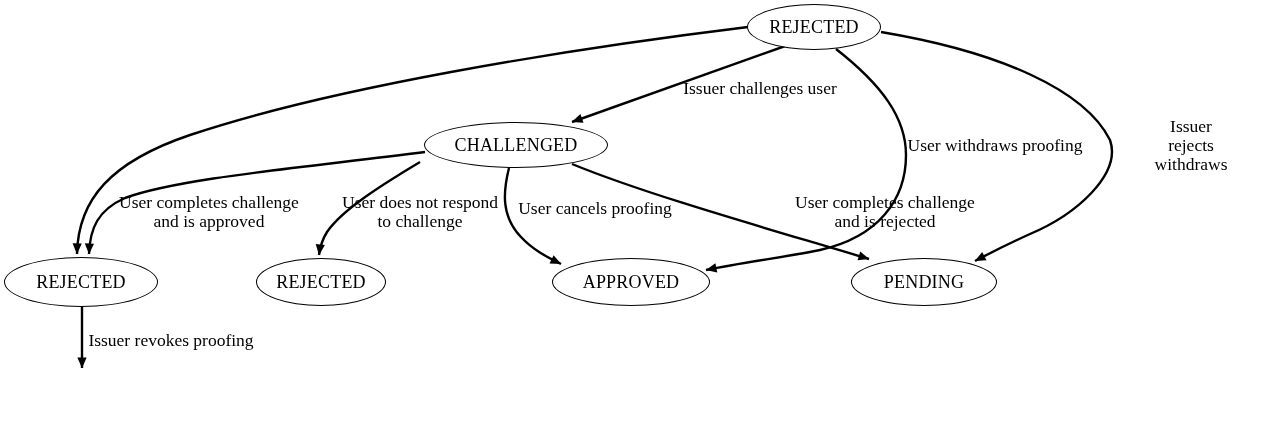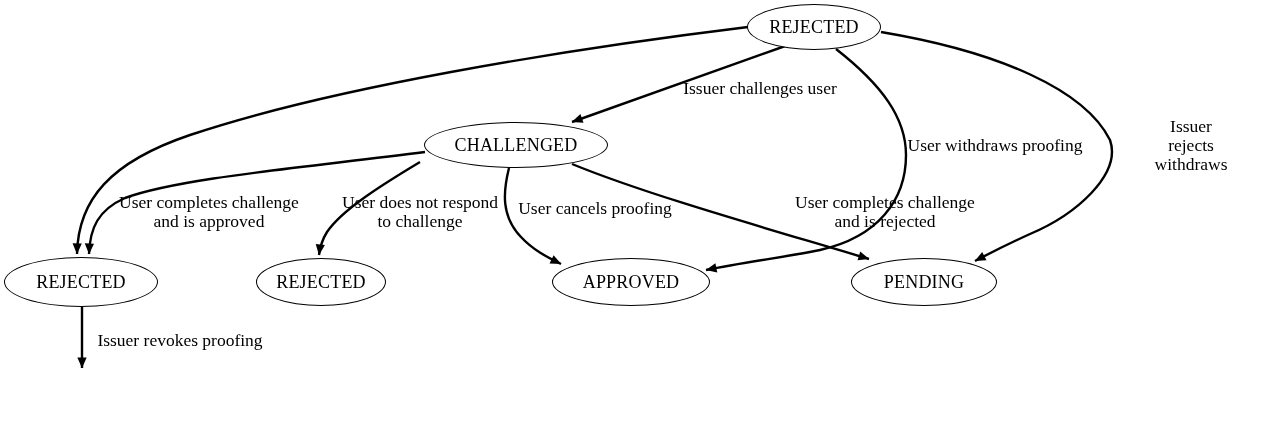--- a/index.html
+++ b/index.html
@@ -54,21 +54,21 @@
   <div class="edge-label" style="left:760px;  top:88px;">Issuer challenges user</div>
   <div class="edge-label" style="left:995px;  top:145px;">User withdraws proofing</div>
   <div class="edge-label" style="left:1191px; top:145px;">Issuer rejects withdraws</div>
   <div class="edge-label" style="left:209px;  top:212px;">User completes challenge
 and is approved</div>
   <div class="edge-label" style="left:420px;  top:212px;">User does not respond
 to challenge</div>
   <div class="edge-label" style="left:595px;  top:208px;">User cancels proofing</div>
   <div class="edge-label" style="left:885px;  top:212px;">User completes challenge
 and is rejected</div>
-  <div class="edge-label" style="left:180px;  top:340px;">Issuer revokes proofing</div>
+  <div class="edge-label" style="left:171px;  top:340px;">Issuer revokes proofing</div>
 
   <svg class="edges" width="1278" height="427" viewBox="0 0 1278 427">
     <defs>
       <marker id="arrow" viewBox="0 0 10 10" refX="9.6" refY="5" markerWidth="13.5" markerHeight="11" orient="auto" markerUnits="userSpaceOnUse">
         <path d="M 0 0.8 L 9.8 5 L 0 9.2 z" fill="#000000"></path>
       </marker>
     </defs>
     <path class="edge" d="M 788 45 L 572 122" marker-end="url(#arrow)"></path>
     <path class="edge" d="M 748 27 C 560 50, 330 88, 190 135 C 110 162, 78 200, 77 254" marker-end="url(#arrow)"></path>
     <path class="edge" d="M 836 49 C 882 85, 906 118, 906 155 C 906 200, 878 237, 820 250 C 786 257, 745 262, 706 270" marker-end="url(#arrow)"></path>

